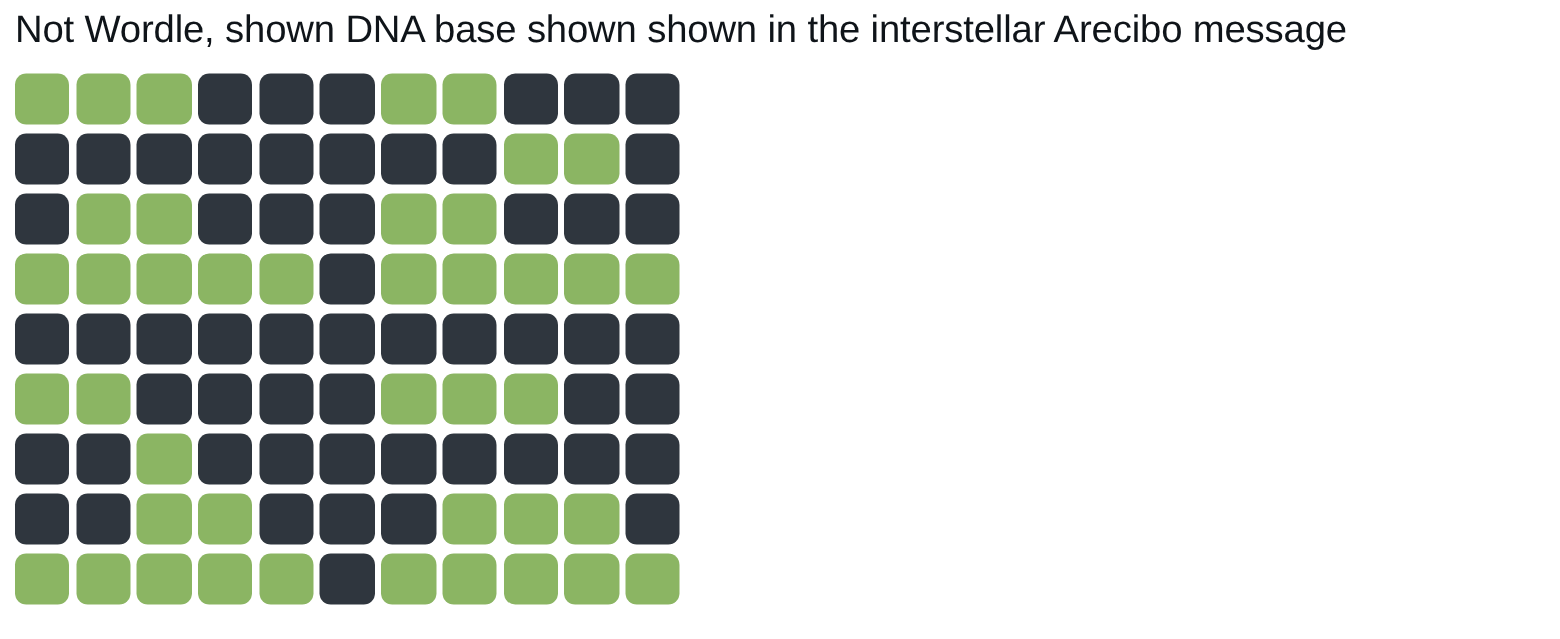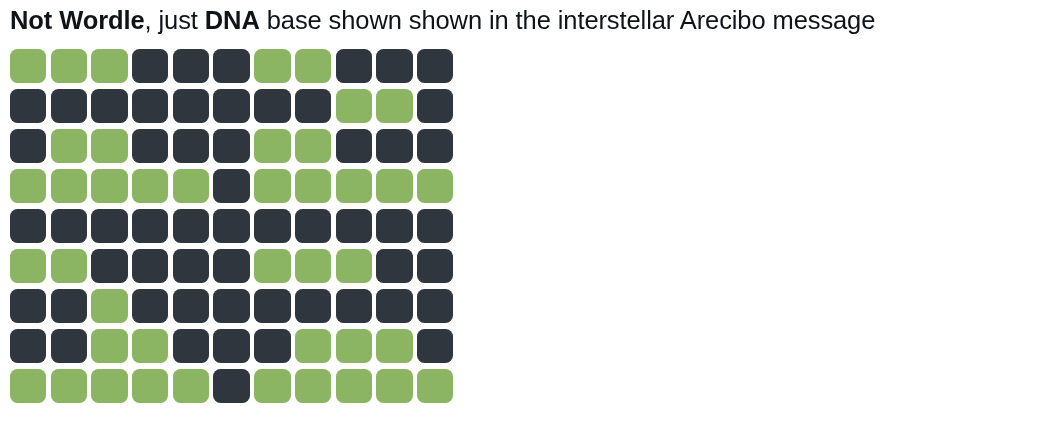--- a/index.html
+++ b/index.html
@@ -16,21 +16,21 @@
   .header {
     position: absolute;
     left: 10px; top: 3px;
     font-size: 25.5px;
     line-height: 1.35;
     font-weight: 400;
     color: #0f1419;
     letter-spacing: -0.1px;
     white-space: nowrap;
   }
-  .header .bold { font-weight: 700; }
+  .header .bold { font-weight: 400; }
   .emoji-grid {
     position: absolute;
     left: 10px; top: 49px;
     display: flex;
     flex-direction: column;
     gap: 6.2px;
   }
   .emoji-row {
     display: flex;
     gap: 4.3px;
@@ -40,21 +40,21 @@
     height: 33.8px;
     border-radius: 7.5px;
     flex: 0 0 auto;
   }
 </style>
 </head>
 <body>
 
 <div class="page" style="background: rgb(255, 255, 255);">
   <div class="header" style="color: rgb(15, 20, 25);">
-    <span class="bold">Not Wordle</span><span>, just </span><span class="bold">DNA</span><span> base shown shown in the interstellar Arecibo message</span>
+    <span class="bold">Not Wordle</span><span>, shown </span><span class="bold">DNA</span><span> base shown shown in the interstellar Arecibo message</span>
   </div>
   <div class="emoji-grid" id="grid">
       <div class="emoji-row">
         <span class="cell" style="background: rgb(139, 181, 99);"></span>
         <span class="cell" style="background: rgb(139, 181, 99);"></span>
         <span class="cell" style="background: rgb(139, 181, 99);"></span>
         <span class="cell" style="background: rgb(47, 54, 62);"></span>
         <span class="cell" style="background: rgb(47, 54, 62);"></span>
         <span class="cell" style="background: rgb(47, 54, 62);"></span>
         <span class="cell" style="background: rgb(139, 181, 99);"></span>

